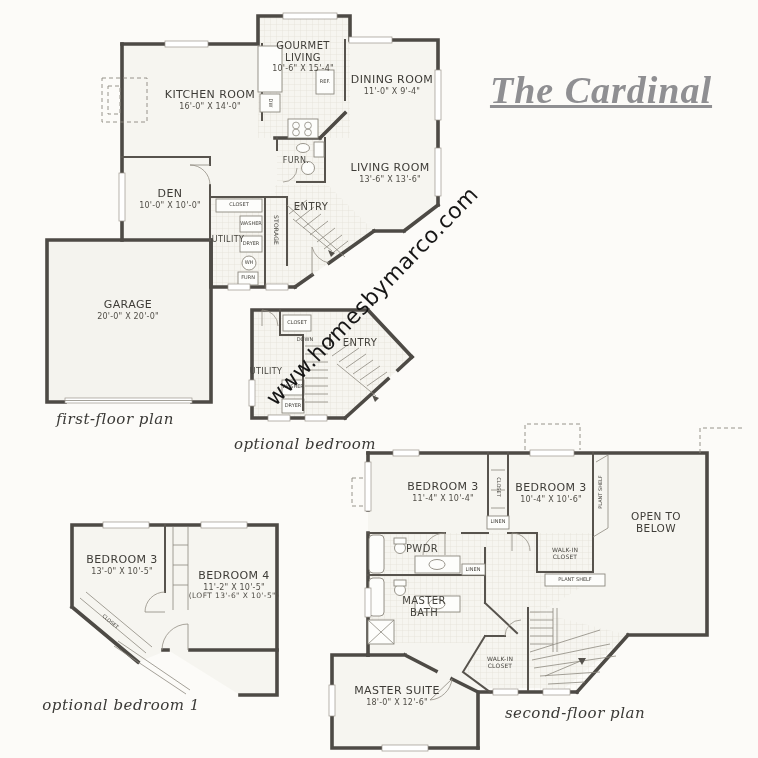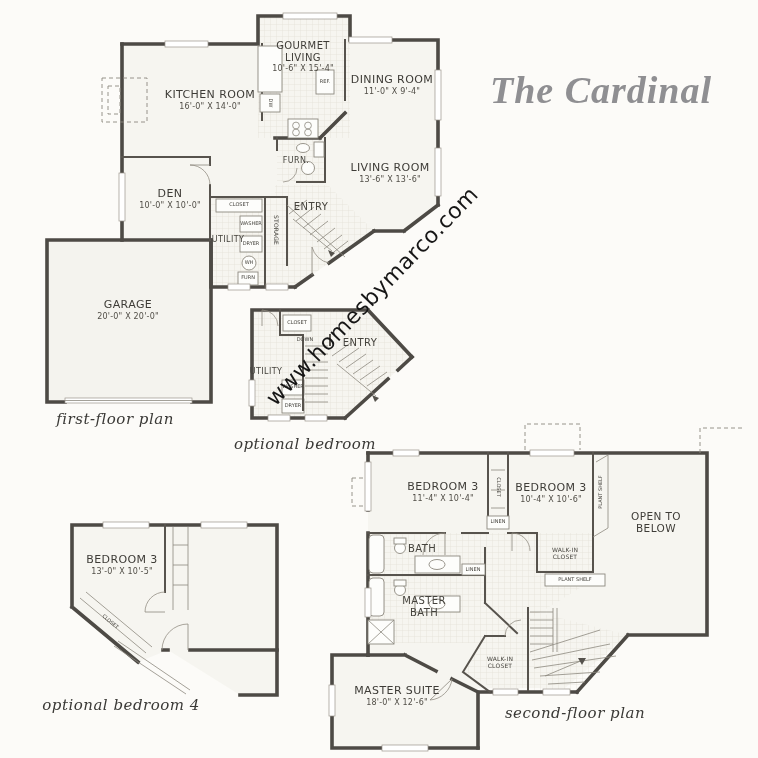--- a/index.html
+++ b/index.html
@@ -28,21 +28,21 @@
   .wrap{white-space:normal;}
   .w64{width:64px;} .w70{width:70px;} .w80{width:80px;} .w40{width:40px;}
   .rot90{transform:translate(-50%,-50%) rotate(90deg);}
   .rotm90{transform:translate(-50%,-50%) rotate(-90deg);}
   .rot40{transform:translate(-50%,-50%) rotate(40deg);}
   .caption{position:absolute;transform:translate(-50%,-50%);
            font-family:"DejaVu Serif",serif;font-style:italic;font-size:15px;
            color:#3a3936;letter-spacing:.5px;white-space:nowrap;}
   .title{position:absolute;transform:translate(-50%,-50%);
          font-family:"Liberation Serif",serif;font-style:italic;font-weight:bold;
-         font-size:38px;color:#8f8f92;letter-spacing:1px;white-space:nowrap;}
+         font-size:38px;color:#8f8f92;letter-spacing:1px;white-space:nowrap;text-decoration:underline;}
   .watermark{position:absolute;left:372px;top:296px;
              transform:translate(-50%,-50%) rotate(-46deg);
              font-size:22px;color:#161616;letter-spacing:.6px;white-space:nowrap;}
 </style>
 </head>
 <body>
 
 <div id="page">
 
 <svg width="758" height="758" viewBox="0 0 758 758">
@@ -276,33 +276,38 @@
 <div class="lbl md" style="left:360px;top:343px;">ENTRY</div>
 <div class="lbl sm" style="left:266px;top:372px;">UTILITY</div>
 <div class="lbl xxs" style="left:293px;top:387px;">WASHER</div>
 <div class="lbl xxs" style="left:293px;top:406px;">DRYER</div>
 <div class="caption" style="left:305px;top:444px;">optional bedroom</div>
 
 <div class="lbl room" style="left:122px;top:565px;">
   <span>BEDROOM 3</span>
   <span class="dims">13'-0" X 10'-5"</span>
 </div>
+<div class="lbl room" style="left:234px;top:586px;">
+  <span>BEDROOM 4</span>
+  <span class="dims">11'-2" X 10'-5"</span>
+  <span class="note">(LOFT 13'-6" X 10'-5")</span>
+</div>
 <div class="lbl xxs rot40" style="left:110px;top:622px;">CLOSET</div>
-<div class="caption" style="left:121px;top:705px;">optional bedroom 4</div>
+<div class="caption" style="left:121px;top:705px;">optional bedroom 1</div>
 
 <div class="lbl room" style="left:443px;top:492px;">
   <span>BEDROOM 3</span>
   <span class="dims">11'-4" X 10'-4"</span>
 </div>
 <div class="lbl room" style="left:551px;top:493px;">
   <span>BEDROOM 3</span>
   <span class="dims">10'-4" X 10'-6"</span>
 </div>
 <div class="lbl room wrap w80" style="left:656px;top:522px;font-size:10.5px;">OPEN TO BELOW</div>
-<div class="lbl md" style="left:422px;top:549px;">BATH</div>
+<div class="lbl md" style="left:422px;top:549px;">PWDR</div>
 <div class="lbl md wrap w64" style="left:424px;top:607px;">MASTER BATH</div>
 <div class="lbl xs wrap w40" style="left:565px;top:553px;">WALK-IN CLOSET</div>
 <div class="lbl xs wrap w40" style="left:500px;top:662px;">WALK-IN CLOSET</div>
 <div class="lbl xxs" style="left:498px;top:522px;">LINEN</div>
 <div class="lbl xxs" style="left:473px;top:570px;">LINEN</div>
 <div class="lbl xxs rot90" style="left:498px;top:487px;">CLOSET</div>
 <div class="lbl xxs rotm90" style="left:601px;top:492px;">PLANT SHELF</div>
 <div class="lbl xxs" style="left:575px;top:580px;">PLANT SHELF</div>
 <div class="lbl room" style="left:397px;top:696px;">
   <span>MASTER SUITE</span>

